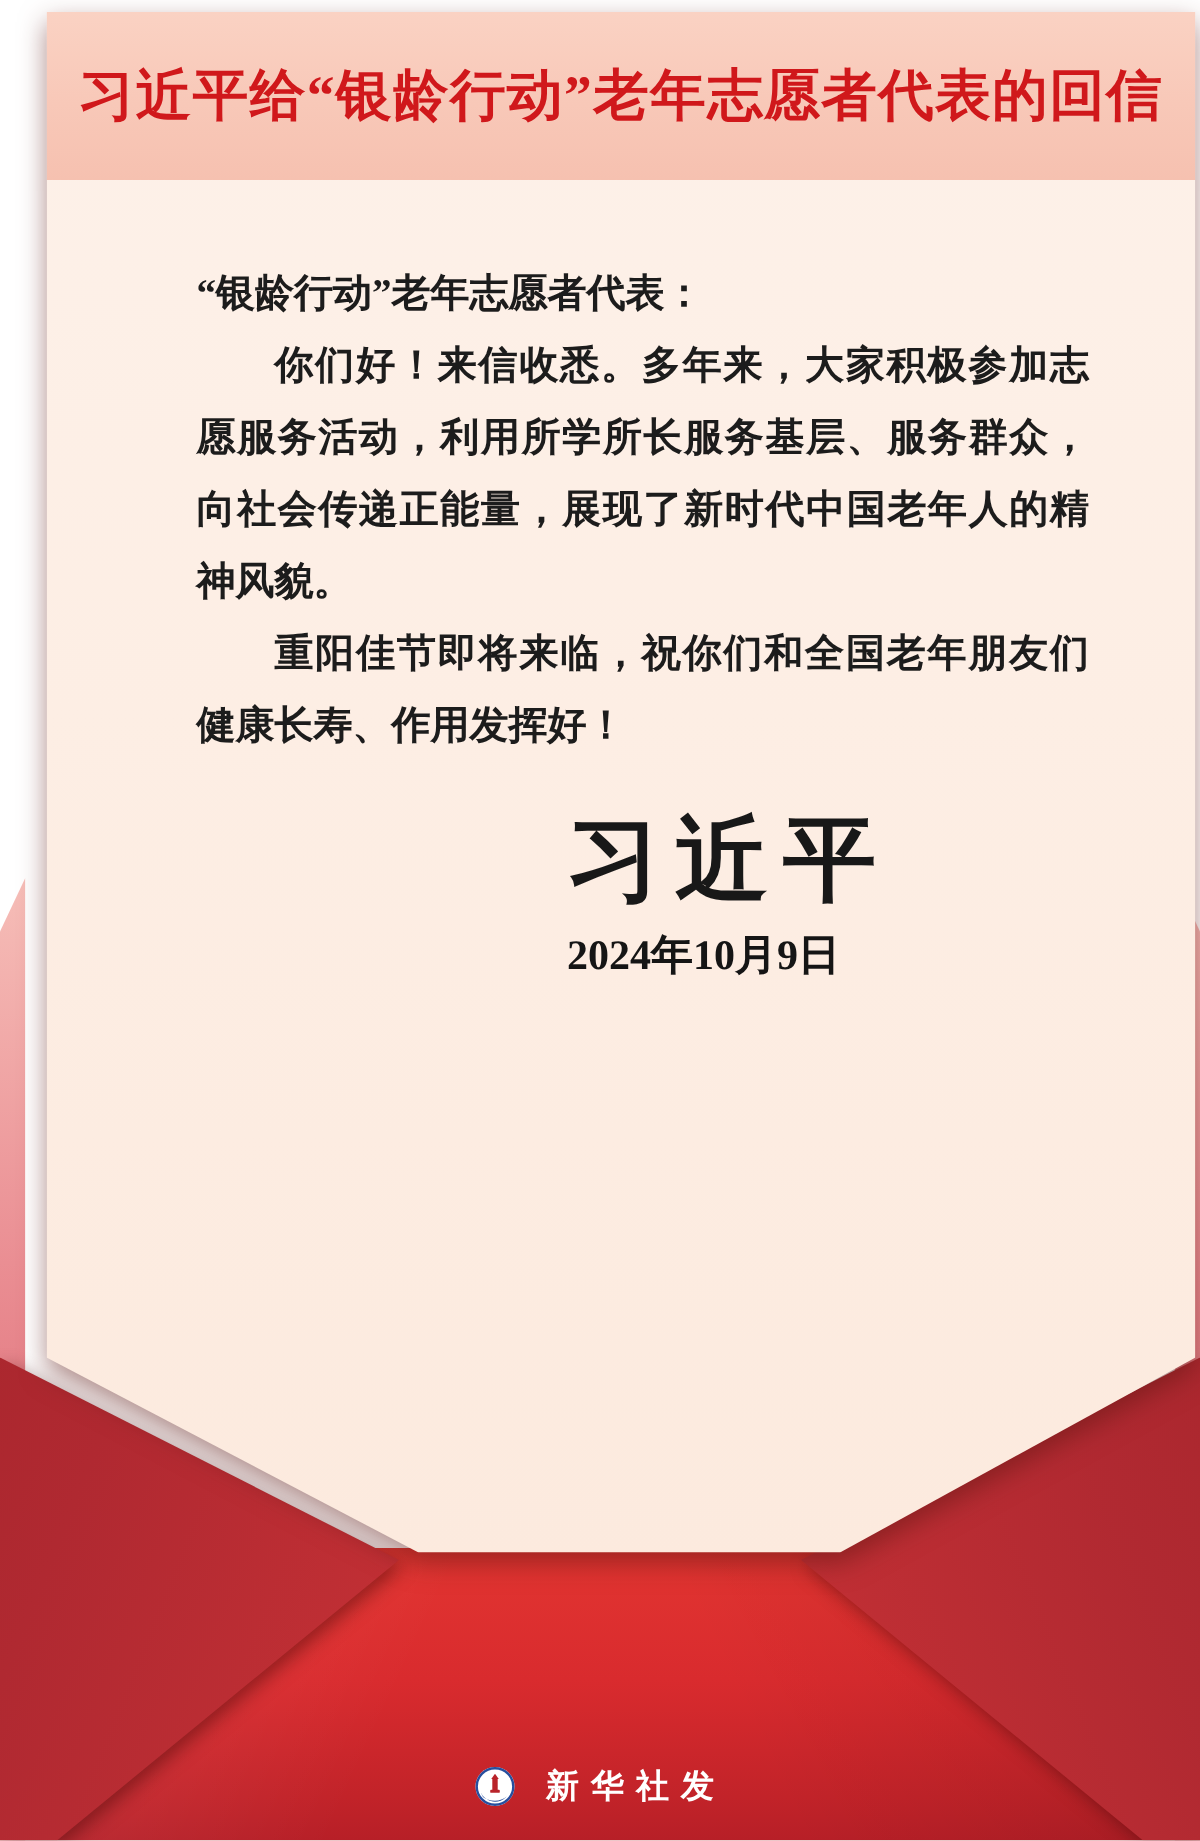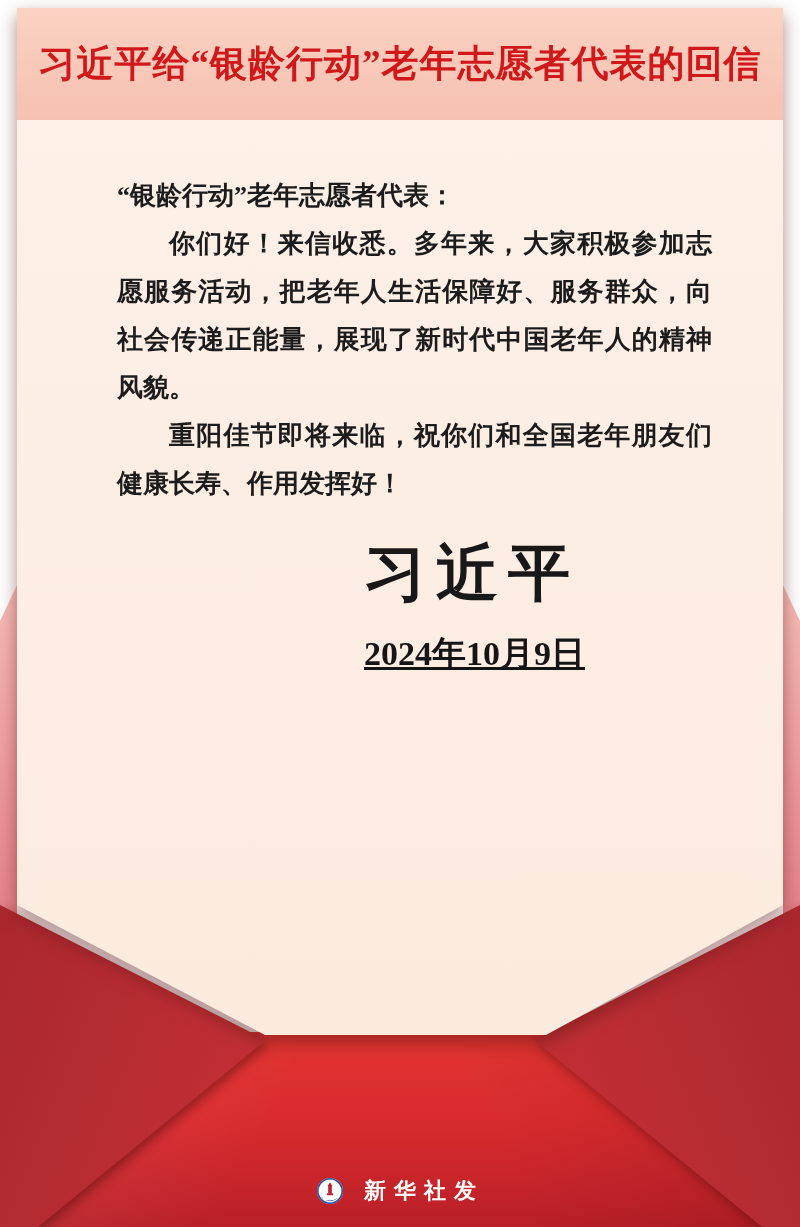--- a/index.html
+++ b/index.html
@@ -35,21 +35,21 @@
   .flap.left{
     clip-path:polygon(0 905px,266px 1040px,38px 1227px,0 1227px);
     background:linear-gradient(112deg,#9c2226 5%,#b02931 35%,#c93236 62%,#d83c3d 85%);
   }
   .flap.right{
     clip-path:polygon(800px 905px,534px 1040px,762px 1227px,800px 1227px);
     background:linear-gradient(248deg,#9c2226 5%,#b02931 35%,#c93236 62%,#d83c3d 85%);
   }
   
   .paper-wrap{
-    position:absolute;left:17px;top:8px;width:766px;height:1032px;z-index:4;
+    position:absolute;left:31px;top:8px;width:766px;height:1032px;z-index:4;
     filter:drop-shadow(0 7px 9px rgba(90,20,15,.5));
   }
   .paper{
     width:100%;height:100%;
     clip-path:polygon(0 0,766px 0,766px 897px,529px 1027px,248px 1027px,0 897px);
     background:linear-gradient(180deg,#fdf1e9 0%,#fdeee4 45%,#fcead e 100%);
     background:linear-gradient(180deg,#fdf1e9 0%,#fdeee4 45%,#fceade 100%);
   }
   .banner{
     height:112px;display:flex;align-items:center;justify-content:center;
@@ -65,21 +65,21 @@
     margin:0;font-size:26px;line-height:48px;font-weight:600;color:#1c1c1c;
     text-align:justify;text-justify:inter-character;
   }
   .letter-body p.indent{text-indent:2em;}
   .sig-block{width:260px;margin:30px 88px 0 auto;text-align:left;}
   .signature{
     font-size:62px;line-height:70px;font-weight:600;color:#181818;
     letter-spacing:10px;white-space:nowrap;
     font-family:"DejaVu Serif","Liberation Serif",serif;
   }
-  .sig-date{font-size:34px;line-height:40px;font-weight:700;color:#151515;margin-top:26px;white-space:nowrap;text-decoration:underline;}
+  .sig-date{font-size:28px;line-height:40px;font-weight:700;color:#151515;margin-top:10px;white-space:nowrap;}
   
   .footer{
     position:absolute;left:0;top:1176px;width:800px;z-index:5;
     display:flex;align-items:center;justify-content:center;gap:12px;
   }
   .xinhua-logo{width:28px;height:28px;display:block;}
   .credit{
     color:#ffffff;font-size:22px;font-weight:600;letter-spacing:8px;
     text-indent:8px;white-space:nowrap;
     font-family:"Liberation Serif","DejaVu Serif",serif;
@@ -100,21 +100,21 @@
   <div class="flap right"></div>
 </div>
 
 <div class="paper-wrap">
   <div class="paper">
     <div class="banner">
       <h1 class="banner-title">习近平给“银龄行动”老年志愿者代表的回信</h1>
     </div>
     <div class="letter-body">
       <p>“银龄行动”老年志愿者代表：</p>
-      <p class="indent">你们好！来信收悉。多年来，大家积极参加志愿服务活动，把老年人生活保障好、服务群众，向社会传递正能量，展现了新时代中国老年人的精神风貌。</p>
+      <p class="indent">你们好！来信收悉。多年来，大家积极参加志愿服务活动，利用所学所长服务基层、服务群众，向社会传递正能量，展现了新时代中国老年人的精神风貌。</p>
       <p class="indent">重阳佳节即将来临，祝你们和全国老年朋友们健康长寿、作用发挥好！</p>
       <div class="sig-block">
         <div class="signature">习近平</div>
         <div class="sig-date">2024年10月9日</div>
       </div>
     </div>
   </div>
 </div>
 
 <div class="footer">

